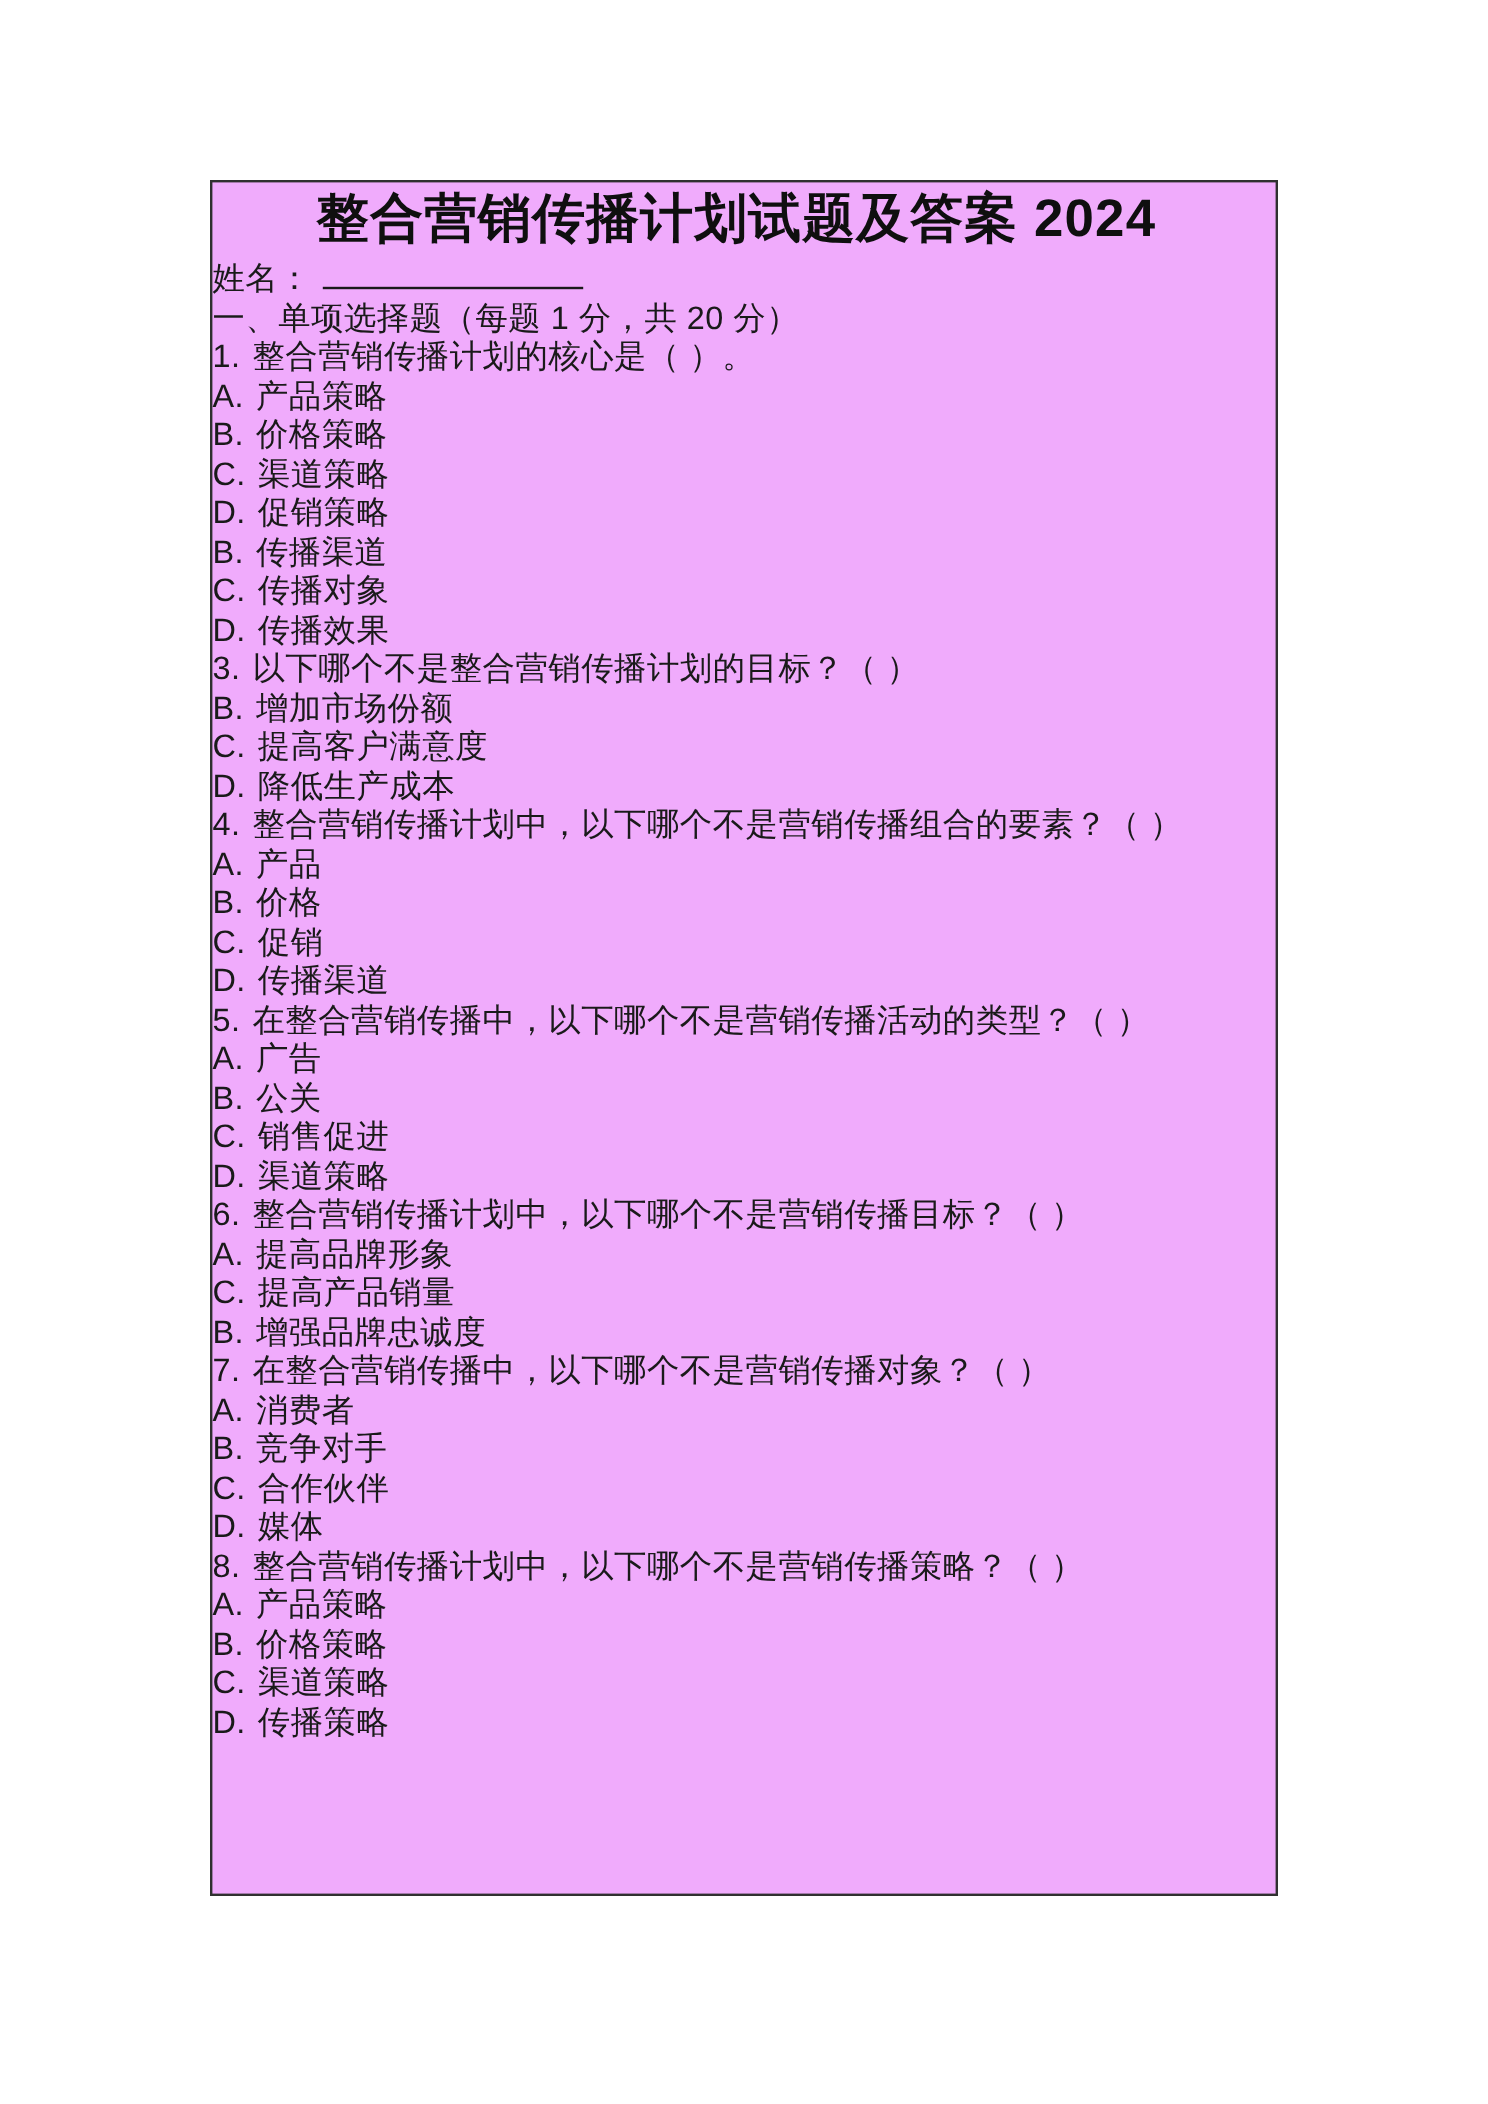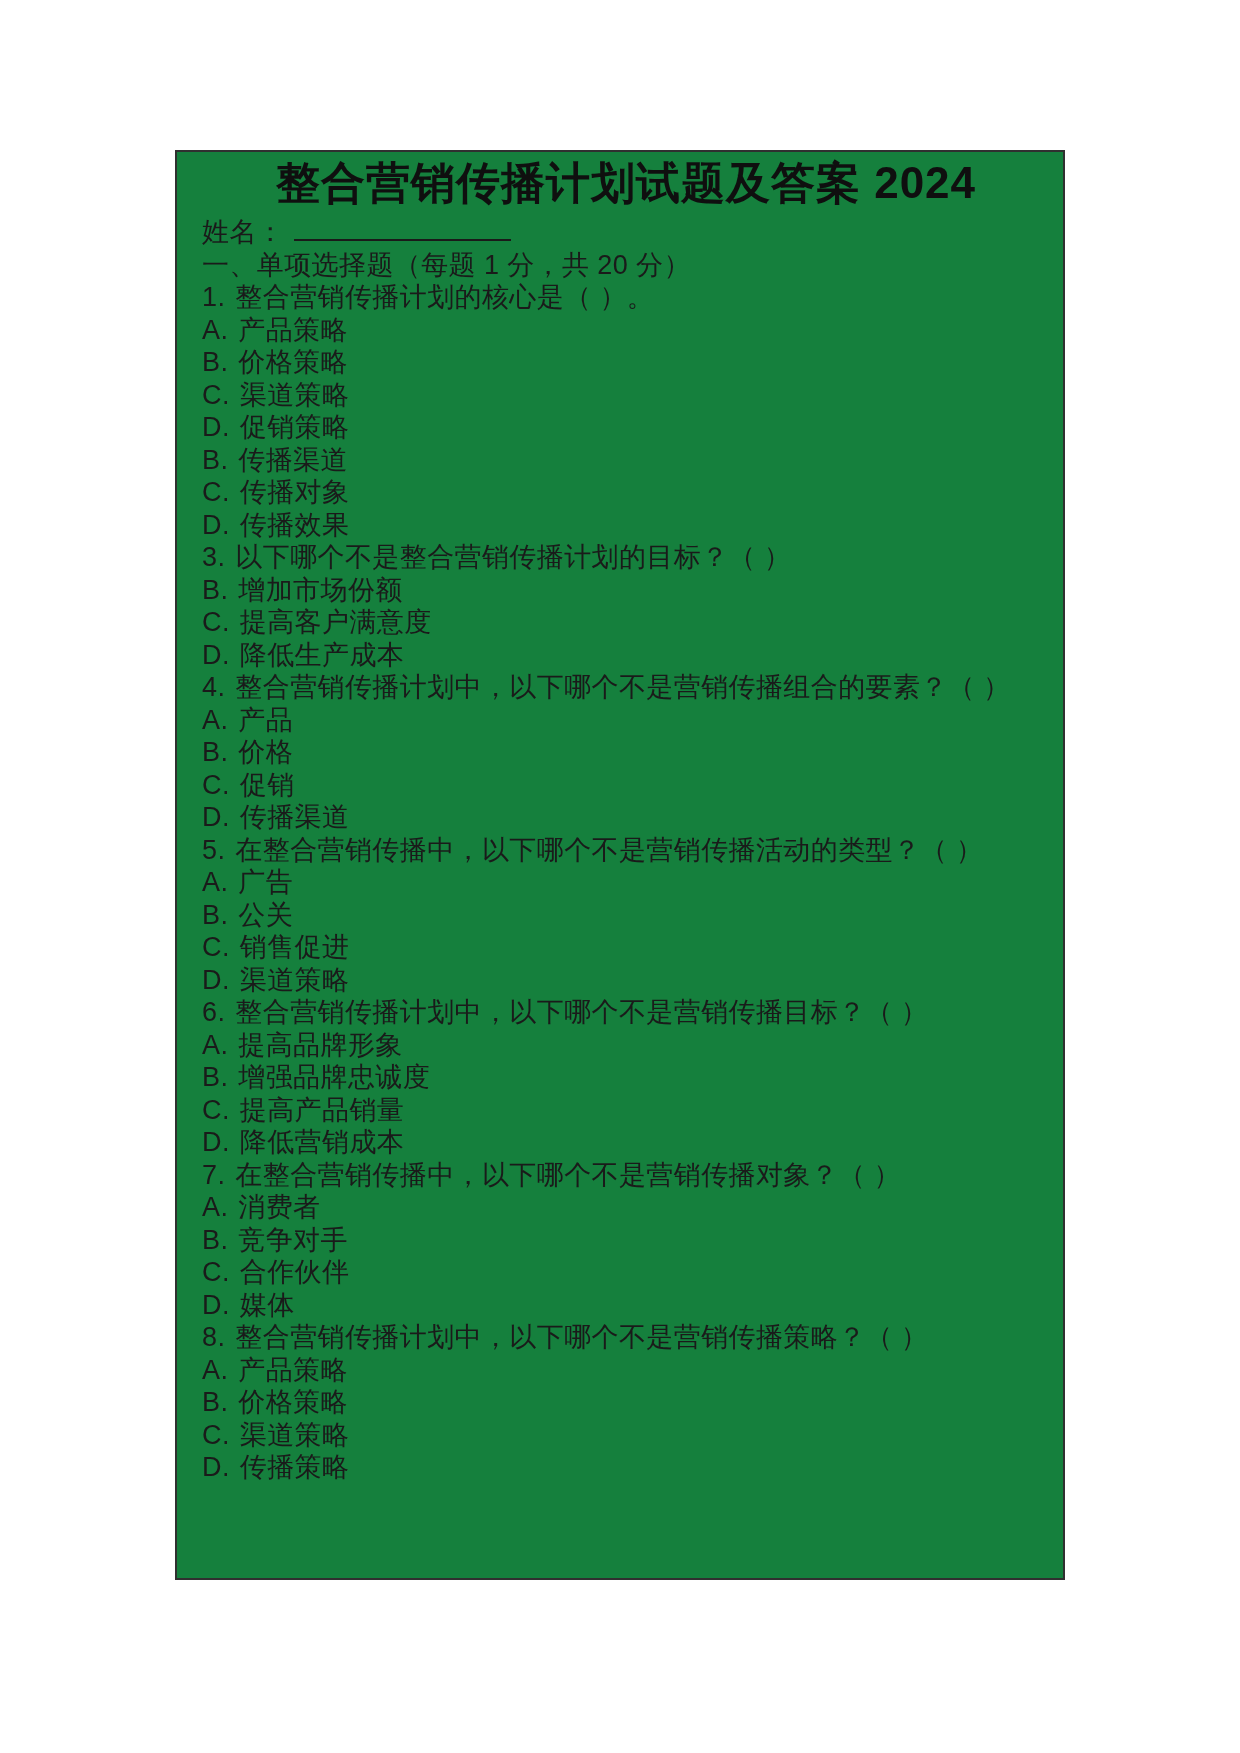--- a/index.html
+++ b/index.html
@@ -16,22 +16,22 @@
     overflow: hidden;
   }
   .sheet {
     position: absolute;
     left: 175px;
     top: 150px;
     width: 890px;
     height: 1430px;
     box-sizing: border-box;
     border: 2px solid #303030;
-    background: #15803d;
-    padding: 4px 13px 0 25px;
+    background: #f0abfc;
+    padding: 4px 13px 0 0;
   }
   .title {
     margin: 0 0 6px 0;
     font-size: 44px;
     line-height: 54px;
     font-weight: 700;
     text-align: center;
     letter-spacing: 1px;
     color: #0f0f0f;
     white-space: nowrap;
@@ -120,25 +120,24 @@
   <p class="line opt-line"><span class="opt-label">C.</span><span class="opt-text">销售促进</span></p>
 
   <p class="line opt-line"><span class="opt-label">D.</span><span class="opt-text">渠道策略</span></p>
 </div>
 
   <div class="question">
     <p class="line q-line"><span class="q-num">6.</span><span class="q-text">整合营销传播计划中，以下哪个不是营销传播目标？（ ）</span></p>
 
   <p class="line opt-line"><span class="opt-label">A.</span><span class="opt-text">提高品牌形象</span></p>
 
+  <p class="line opt-line"><span class="opt-label">C.</span><span class="opt-text">提高产品销量</span></p>
+
   <p class="line opt-line"><span class="opt-label">B.</span><span class="opt-text">增强品牌忠诚度</span></p>
 
-  <p class="line opt-line"><span class="opt-label">C.</span><span class="opt-text">提高产品销量</span></p>
-
-  <p class="line opt-line"><span class="opt-label">D.</span><span class="opt-text">降低营销成本</span></p>
 </div>
 
   <div class="question">
     <p class="line q-line"><span class="q-num">7.</span><span class="q-text">在整合营销传播中，以下哪个不是营销传播对象？（ ）</span></p>
 
   <p class="line opt-line"><span class="opt-label">A.</span><span class="opt-text">消费者</span></p>
 
   <p class="line opt-line"><span class="opt-label">B.</span><span class="opt-text">竞争对手</span></p>
 
   <p class="line opt-line"><span class="opt-label">C.</span><span class="opt-text">合作伙伴</span></p>

